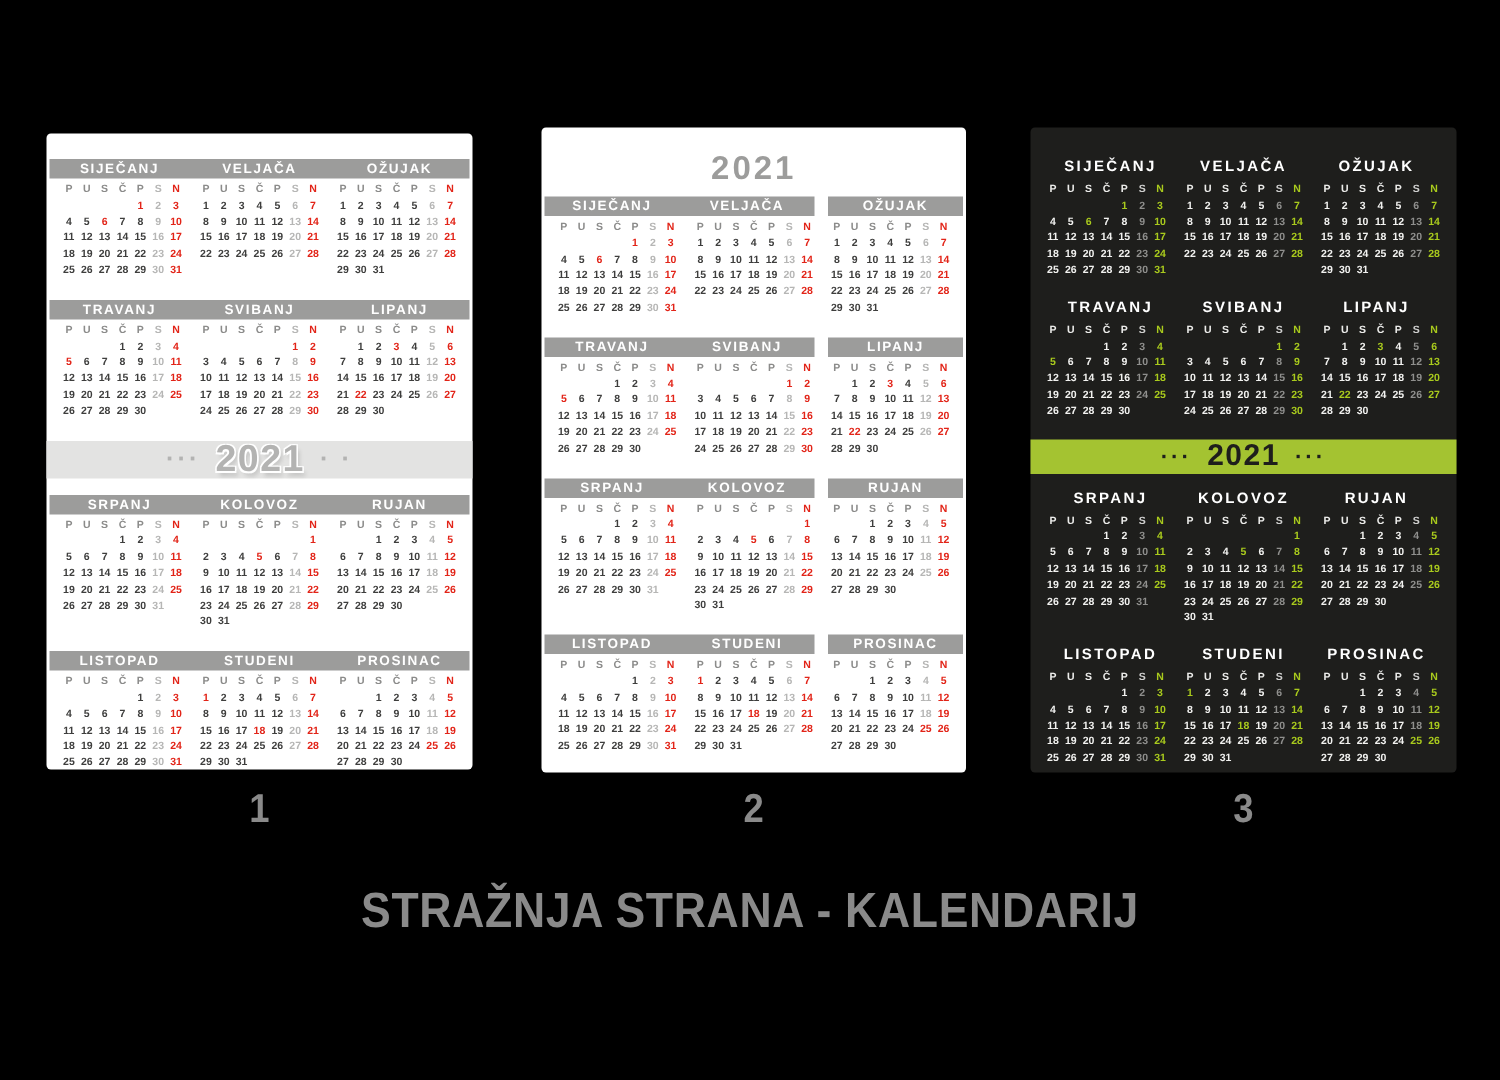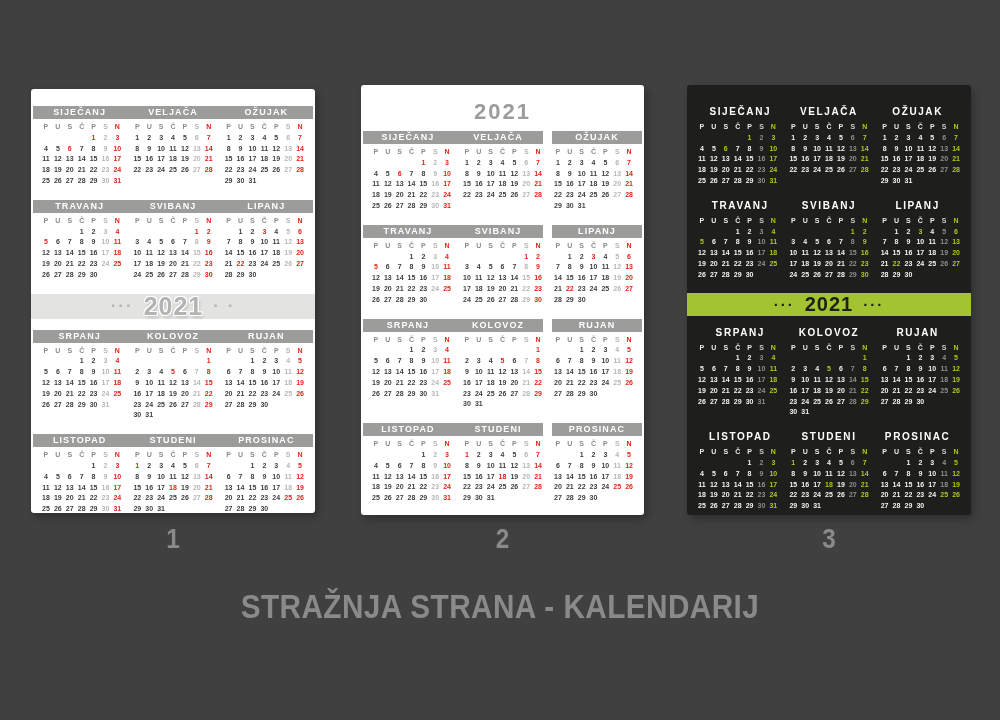--- a/index.html
+++ b/index.html
@@ -1,16 +1,16 @@
 <!DOCTYPE html>
 <html><head>
 <meta charset="utf-8">
 <style>
   html,body{margin:0;padding:0;background:#fff;}
-  .stage{position:relative;width:1000px;height:720px;background:#404040;overflow:hidden;
+  .stage{position:relative;width:1000px;height:720px;background:#000000;overflow:hidden;
          font-family:"Liberation Sans",sans-serif;}
   .card{position:absolute;border-radius:3px;box-shadow:3px 4px 9px rgba(0,0,0,.28);
         box-sizing:border-box;display:flex;flex-direction:column;}
   .cal1{left:31px;top:89px;width:284px;height:424px;background:#fff;padding-top:17px;}
   .cal2{left:361px;top:85px;width:283px;height:430px;background:#fff;padding-top:10px;}
   .cal3{left:687px;top:85px;width:284px;height:430px;background:#1e1e1c;padding-top:20px;}
 
   
   .band{margin-bottom:13px;}
   .cal3 .band{margin-bottom:12px;}

